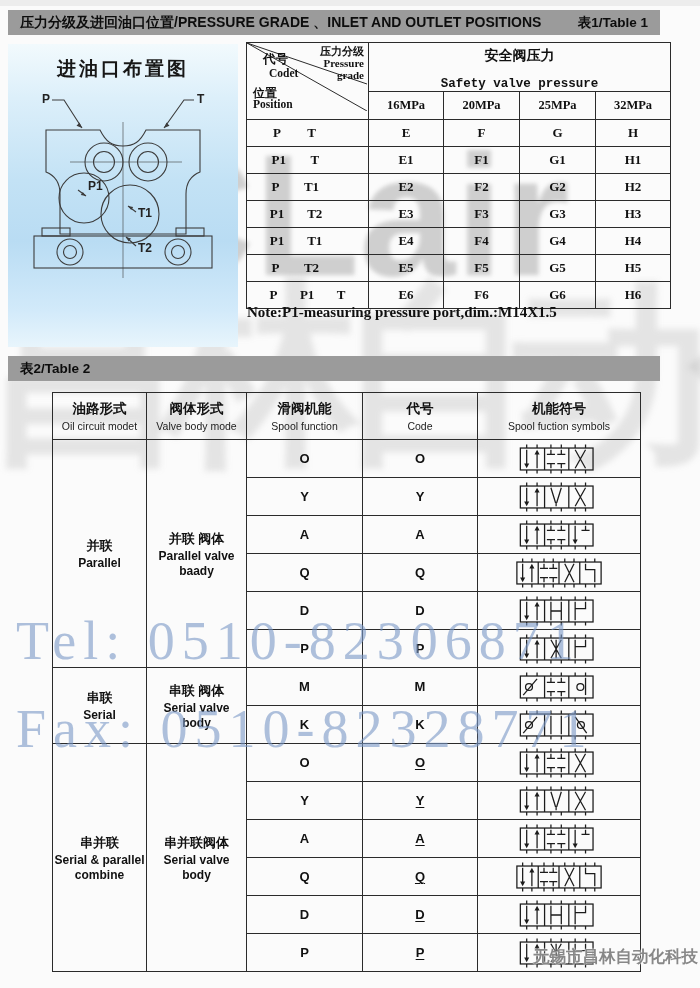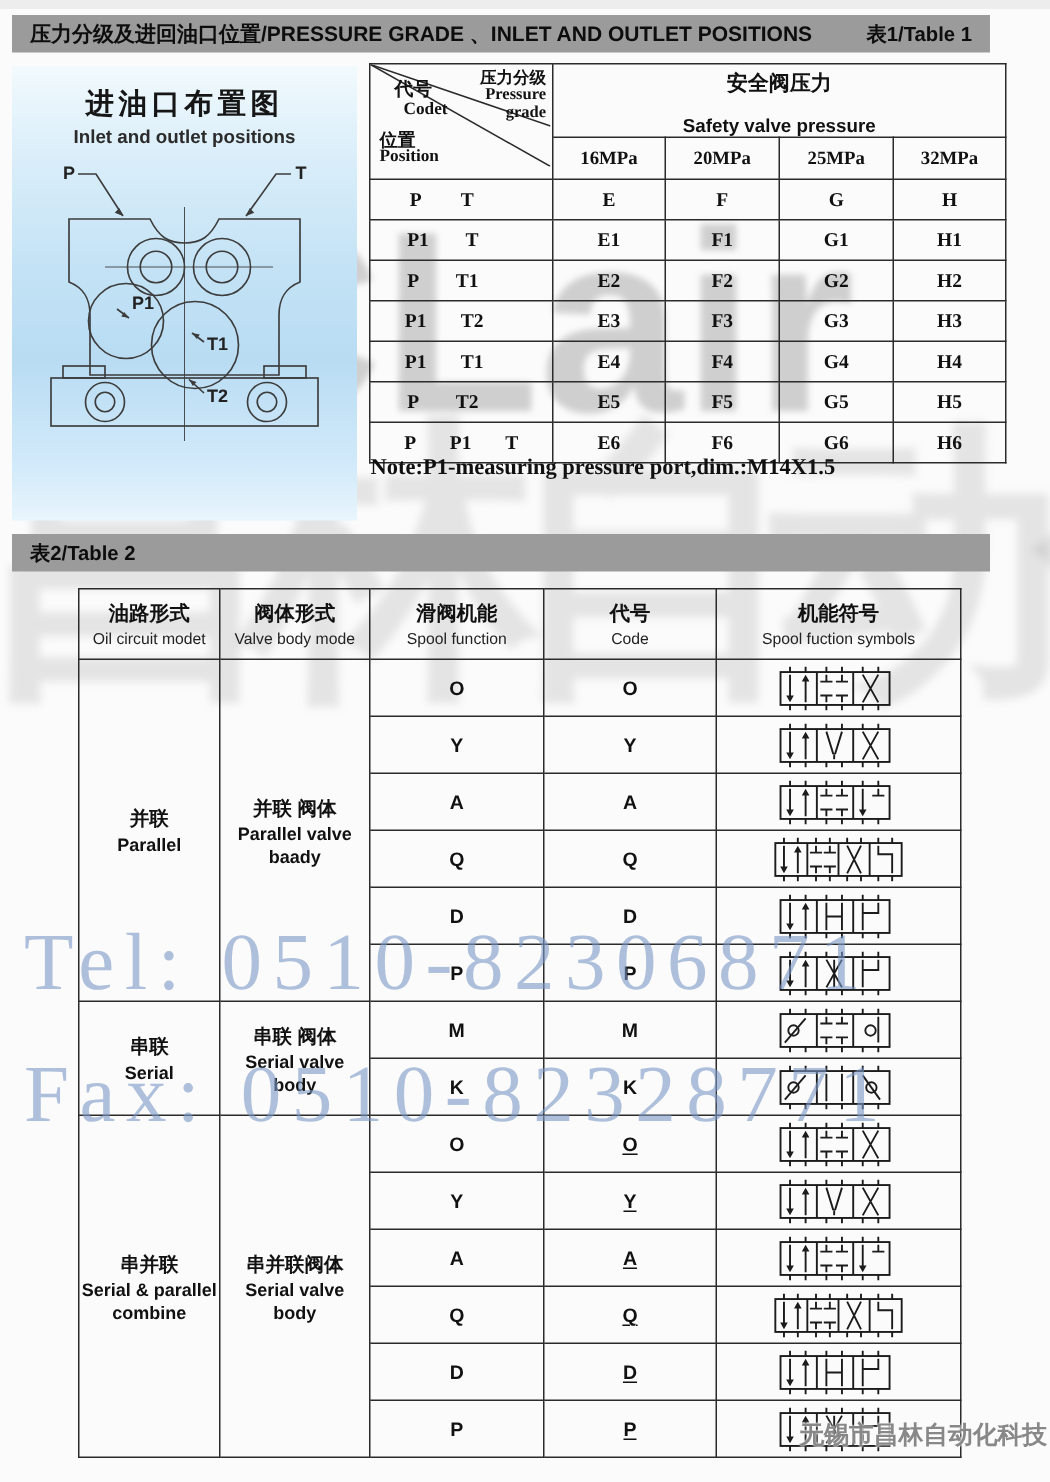--- a/index.html
+++ b/index.html
@@ -36,21 +36,21 @@
   .corner{position:relative;height:70px;}
   .corner svg{position:absolute;left:0;top:0;}
   .corner .cd-zh{position:absolute;left:16px;top:8px;font-family:"Liberation Sans",sans-serif;font-size:12.5px;font-weight:bold;}
   .corner .cd-en{position:absolute;left:22px;top:24px;font-family:"Liberation Serif",serif;font-size:11.5px;font-weight:600;}
   .corner .gr-zh{position:absolute;right:4px;top:1px;font-family:"Liberation Sans",sans-serif;font-size:11px;font-weight:bold;}
   .corner .gr-en1{position:absolute;right:4px;top:14px;font-family:"Liberation Serif",serif;font-size:11px;font-weight:700;}
   .corner .gr-en2{position:absolute;right:4px;top:26px;font-family:"Liberation Serif",serif;font-size:11px;font-weight:700;padding-left:40px;}
   .corner .po-zh{position:absolute;left:6px;top:42px;font-family:"Liberation Sans",sans-serif;font-size:12px;font-weight:bold;}
   .corner .po-en{position:absolute;left:6px;top:55px;font-family:"Liberation Serif",serif;font-size:11.5px;font-weight:600;}
   .safety .z{display:block;text-align:center;font-size:14px;font-weight:bold;margin-top:4px;}
-  .safety .e{display:block;text-align:center;font-family:Liberation Sans, sans-serif;font-size:12.5px;font-weight:700;margin-top:12px;}
+  .safety .e{display:block;text-align:center;font-family:Liberation Mono, monospace;font-size:12.5px;font-weight:700;margin-top:12px;}
   
   .note{position:absolute;left:247px;top:303px;width:420px;z-index:2;font-family:"Liberation Serif",serif;}
   .note .n1{font-size:14.5px;font-weight:bold;color:#101010;}
   .note .n2{font-size:15px;font-weight:bold;color:#101010;margin-top:1px;}
   
   #table2{left:52px;top:392px;width:588px;}
   #table2 .hcell{height:47px;text-align:center;vertical-align:middle;}
   #table2 .hcell .z{display:block;font-size:13.5px;font-weight:bold;}
   #table2 .hcell .e{display:block;font-size:10.5px;color:#222;margin-top:2px;}
   #table2 td{text-align:center;vertical-align:middle;}
@@ -158,21 +158,20 @@
 <div class="wm wm-logo">CCLair</div>
 <div class="wm wm-zhbig">昌林自动化</div>
 
 <div class="bar" id="bar1">
   <span class="t">压力分级及进回油口位置/PRESSURE GRADE 、INLET AND OUTLET POSITIONS</span>
   <span class="r">表1/Table 1</span>
 </div>
 
 <div class="panel">
   <div class="zh">进油口布置图</div>
-  <div class="en">Inlet and outlet positions</div>
   <svg width="222" height="210" viewBox="0 0 222 210">
     <g stroke="#3c3c3c" stroke-width="1.1" fill="none">
 
       <path d="M40,14 H52 L70,42"></path>
       <path d="M182,14 H172 L152,42"></path>
       <path d="M70,42 l-5.5,-2.2 3,-3.2 z M152,42 l5.5,-2.2 -3,-3.2 z" fill="#3c3c3c" stroke="none"></path>
 
       <path d="M34,44 H88 C94,56 100,60 111,60 C122,60 128,56 134,44 H188 V86 C178,90 174,97 174,108 V148 H48 V108 C48,97 44,90 34,86 Z"></path>
 
       <rect x="22" y="150" width="178" height="32"></rect>

